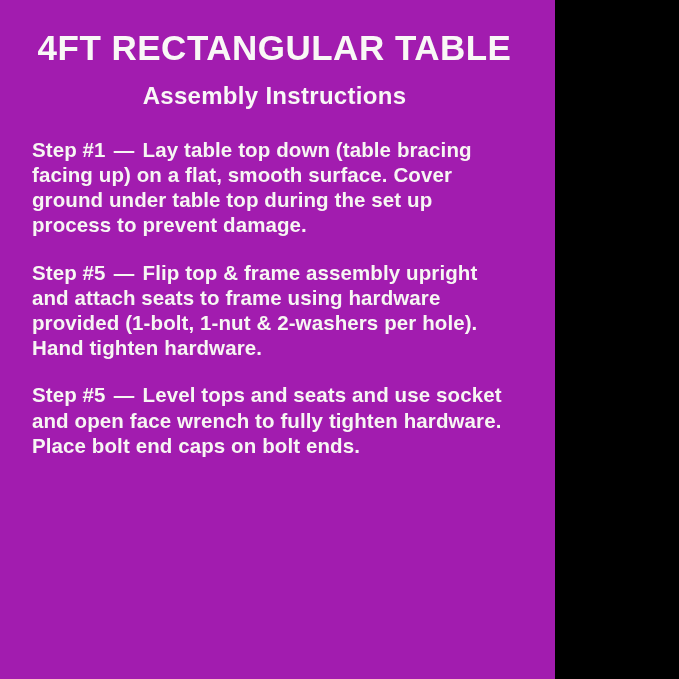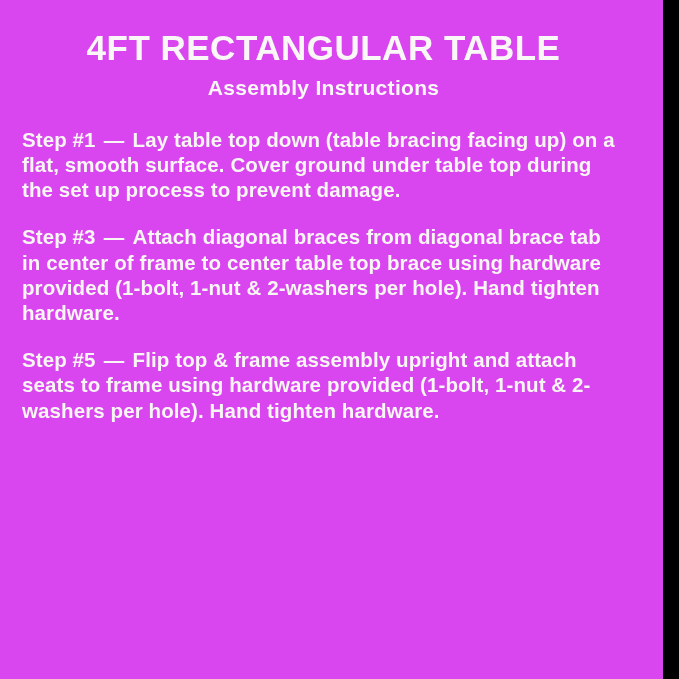--- a/index.html
+++ b/index.html
@@ -3,39 +3,39 @@
 <meta charset="utf-8">
 <style>
   * { margin: 0; padding: 0; box-sizing: border-box; }
   html, body {
     width: 679px;
     height: 679px;
     background: #000000;
     overflow: hidden;
   }
   .poster {
-    width: 663px;
+    width: 555px;
     height: 679px;
-    background: #d946ef;
+    background: #a21caf;
     color: #f7f6f3;
     font-family: "Liberation Sans", "DejaVu Sans", sans-serif;
     font-weight: bold;
-    padding: 30px 38px 30px 22px;
+    padding: 30px 38px 30px 32px;
   }
   .header { text-align: center; }
   .title {
     font-size: 35px;
     line-height: 1.05;
     letter-spacing: 0.5px;
     color: #f9f8f6;
     white-space: nowrap;
   }
   .subtitle {
-    font-size: 21px;
-    margin-top: 9px;
+    font-size: 24px;
+    margin-top: 15px;
     letter-spacing: 0.3px;
     color: #f9f8f6;
   }
   .steps {
     margin-top: 27px;
     display: flex;
     flex-direction: column;
     gap: 22px;
     justify-content: center;
   }
@@ -53,18 +53,18 @@
 <div class="poster">
   <div class="header">
     <div class="title">4FT RECTANGULAR TABLE</div>
     <div class="subtitle">Assembly Instructions</div>
   </div>
 
   <div class="steps">
     <p class="step"><span>Step #1</span><span class="step-dash">—</span><span>Lay table top down (table bracing facing up) on a flat, smooth surface. Cover ground under table top during the set up process to prevent damage.</span></p>
 
 
-    <p class="step"><span>Step #3</span><span class="step-dash">—</span><span>Attach diagonal braces from diagonal brace tab in center of frame to center table top brace using hardware provided (1-bolt, 1-nut &amp; 2-washers per hole). Hand tighten hardware.</span></p>
 
     <p class="step"><span>Step #5</span><span class="step-dash">—</span><span>Flip top &amp; frame assembly upright and attach seats to frame using hardware provided (1-bolt, 1-nut &amp; 2-washers per hole). Hand tighten hardware.</span></p>
 
+    <p class="step"><span>Step #5</span><span class="step-dash">—</span><span>Level tops and seats and use socket and open face wrench to fully tighten hardware. Place bolt end caps on bolt ends.</span></p>
   </div>
 </div>
 
 </body></html>

